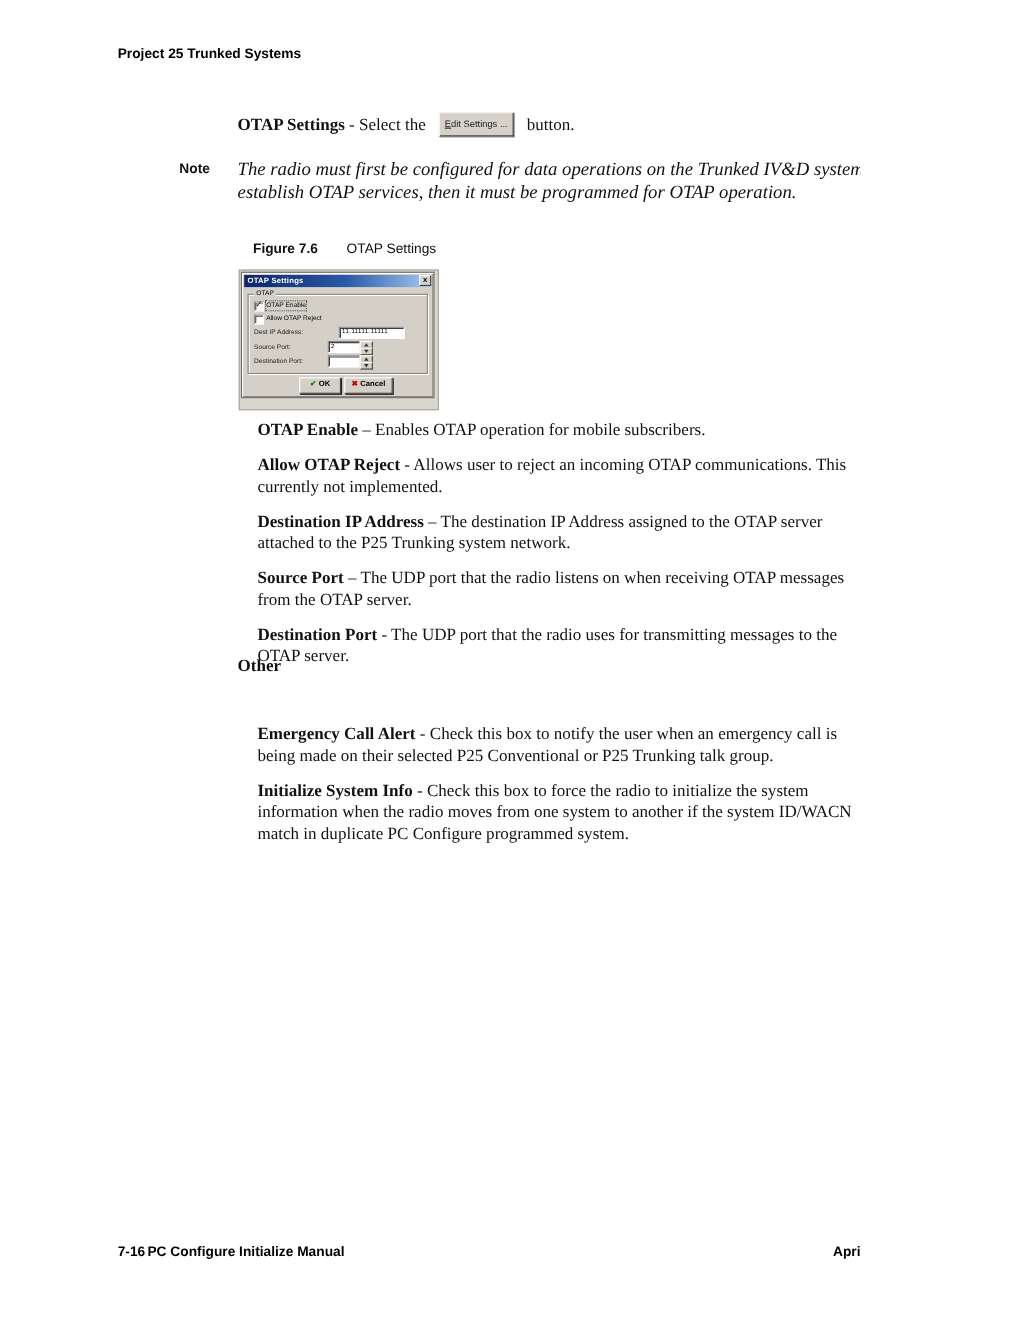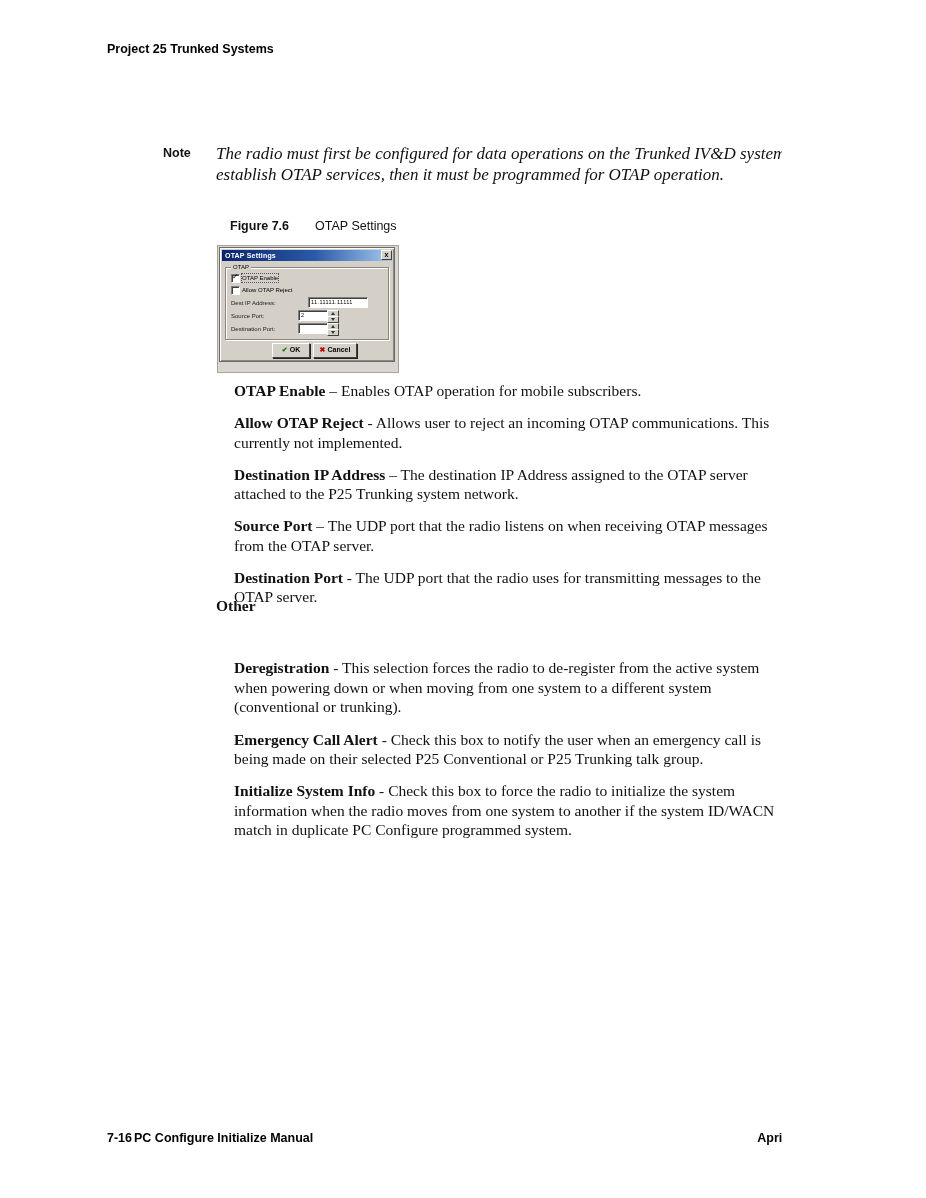--- a/index.html
+++ b/index.html
@@ -78,20 +78,25 @@
   p.def b{white-space:normal;}
   .other-head{position:absolute;left:216px;top:597px;font-size:15.5px;font-weight:bold;}
 </style>
 </head>
 <body>
 
 <div class="page">
 
   <div class="run-head">Project 25 Trunked Systems</div>
 
+  <div class="intro">
+    <b>OTAP Settings</b><span> - Select the</span>
+    <span class="btn-edit">Edit Settings ...</span>
+    <span>button.</span>
+  </div>
 
   <div class="note-label">Note</div>
   <div class="note-text">The radio must first be configured for data operations on the Trunked IV&amp;D system to
 establish OTAP services, then it must be programmed for OTAP operation.</div>
 
   <div class="fig-cap">
     <span class="fig-num">Figure 7.6</span><span>OTAP Settings</span>
   </div>
 
   <div class="figure-img">
@@ -140,23 +145,20 @@
     <p class="def"><b>Destination IP Address</b><span> – </span><span>The destination IP Address assigned to the OTAP server
 attached to the P25 Trunking system network.</span></p>
     <p class="def"><b>Source Port</b><span> – </span><span>The UDP port that the radio listens on when receiving OTAP messages
 from the OTAP server.</span></p>
     <p class="def"><b>Destination Port</b><span> -  </span><span>The UDP port that the radio uses for transmitting messages to the
 OTAP server.</span></p>
   </div>
 
   <div class="other-head">Other</div>
   <div class="other-items">
-    <p class="def" style="margin-bottom:13px;"><b>Deregistration</b><span> - </span><span>This selection forces the radio to de-register from the active system
-when powering down or when moving from one system to a different system
-(conventional or trunking).</span></p>
     <p class="def"><b>Emergency Call Alert</b><span> - </span><span>Check this box to notify the user when an emergency call is
 being made on their selected P25 Conventional or P25 Trunking talk group.</span></p>
     <p class="def"><b>Initialize System Info</b><span> - </span><span>Check this box to force the radio to initialize the system
 information when the radio moves from one system to another if the system ID/WACN
 match in duplicate PC Configure programmed system.</span></p>
   </div>
 
   <div class="footer">
     <div class="fl">
       <span class="num">7-16</span><span>PC Configure Initialize Manual</span>

